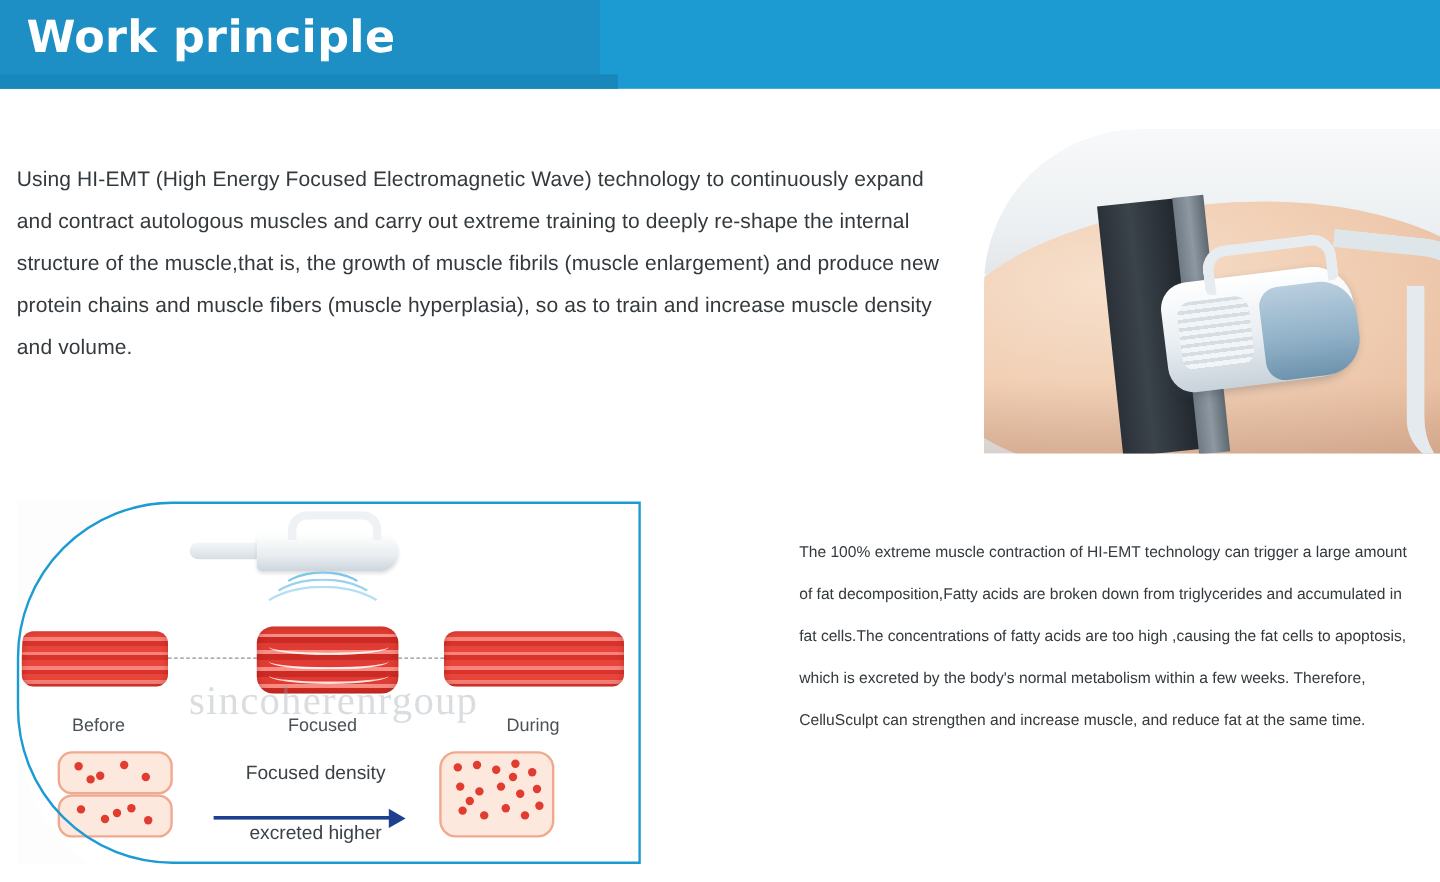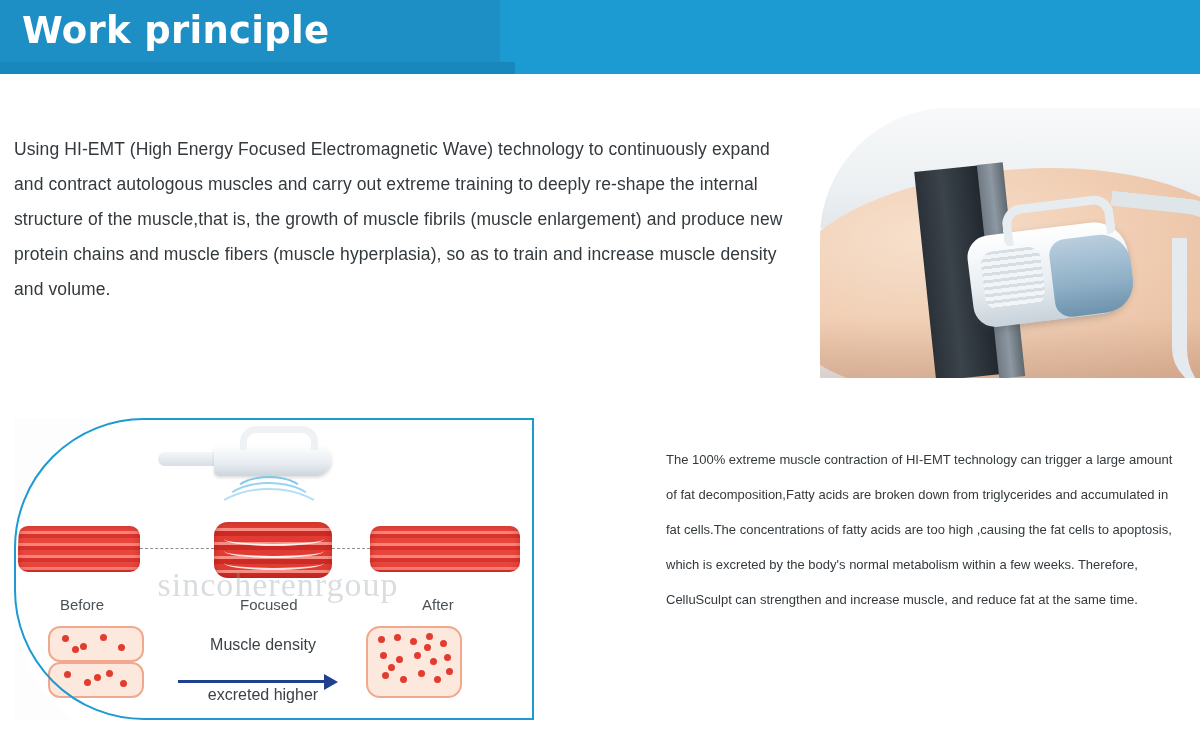--- a/index.html
+++ b/index.html
@@ -383,21 +383,21 @@
     <div class="m-during-waves">
       <div style="top:2px"></div>
         <div style="top:14px"></div>
         <div style="top:26px"></div>
     </div>
     <div class="dot-line dl2"></div>
     <div class="muscle m-after"></div>
 
     <div class="lbl lbl-before">Before</div>
     <div class="lbl lbl-during">Focused</div>
-    <div class="lbl lbl-after">After</div>
+    <div class="lbl lbl-after">During</div>
 
     <div class="cell-block cell-left">
       <div class="cell-box cl-a"></div>
       <div class="cell-box cl-b"></div>
       <i style="left:14px;top:9px"></i>
         <i style="left:32px;top:17px"></i>
         <i style="left:52px;top:8px"></i>
       <i style="left:70px;top:18px"></i>
         <i style="left:24px;top:20px"></i>
       <i style="left:16px;top:45px"></i>
@@ -421,21 +421,21 @@
         <i style="left:78px;top:28px"></i>
       <i style="left:16px;top:46px"></i>
         <i style="left:34px;top:50px"></i>
         <i style="left:52px;top:44px"></i>
       <i style="left:68px;top:50px"></i>
         <i style="left:80px;top:42px"></i>
       <i style="left:22px;top:38px"></i>
         <i style="left:58px;top:18px"></i>
     </div>
 
-    <div class="mid-label mid-label-1">Muscle density</div>
+    <div class="mid-label mid-label-1">Focused density</div>
     <div class="arrow-line"></div>
     <div class="arrow-head"></div>
     <div class="mid-label mid-label-2">excreted higher</div>
 
     <div class="watermark">sincoherenrgoup</div>
   </div>
 </div>
 <div class="diagram-frame"></div>
 
 <div class="right-text">The 100% extreme muscle contraction of HI-EMT technology can trigger a large amount of fat decomposition,Fatty acids are broken down from triglycerides and accumulated in fat cells.The concentrations of fatty acids  are too high ,causing the fat cells to apoptosis, which is excreted by the body's normal metabolism within a few weeks. Therefore, CelluSculpt can strengthen and increase muscle, and reduce fat at the same time.</div>

